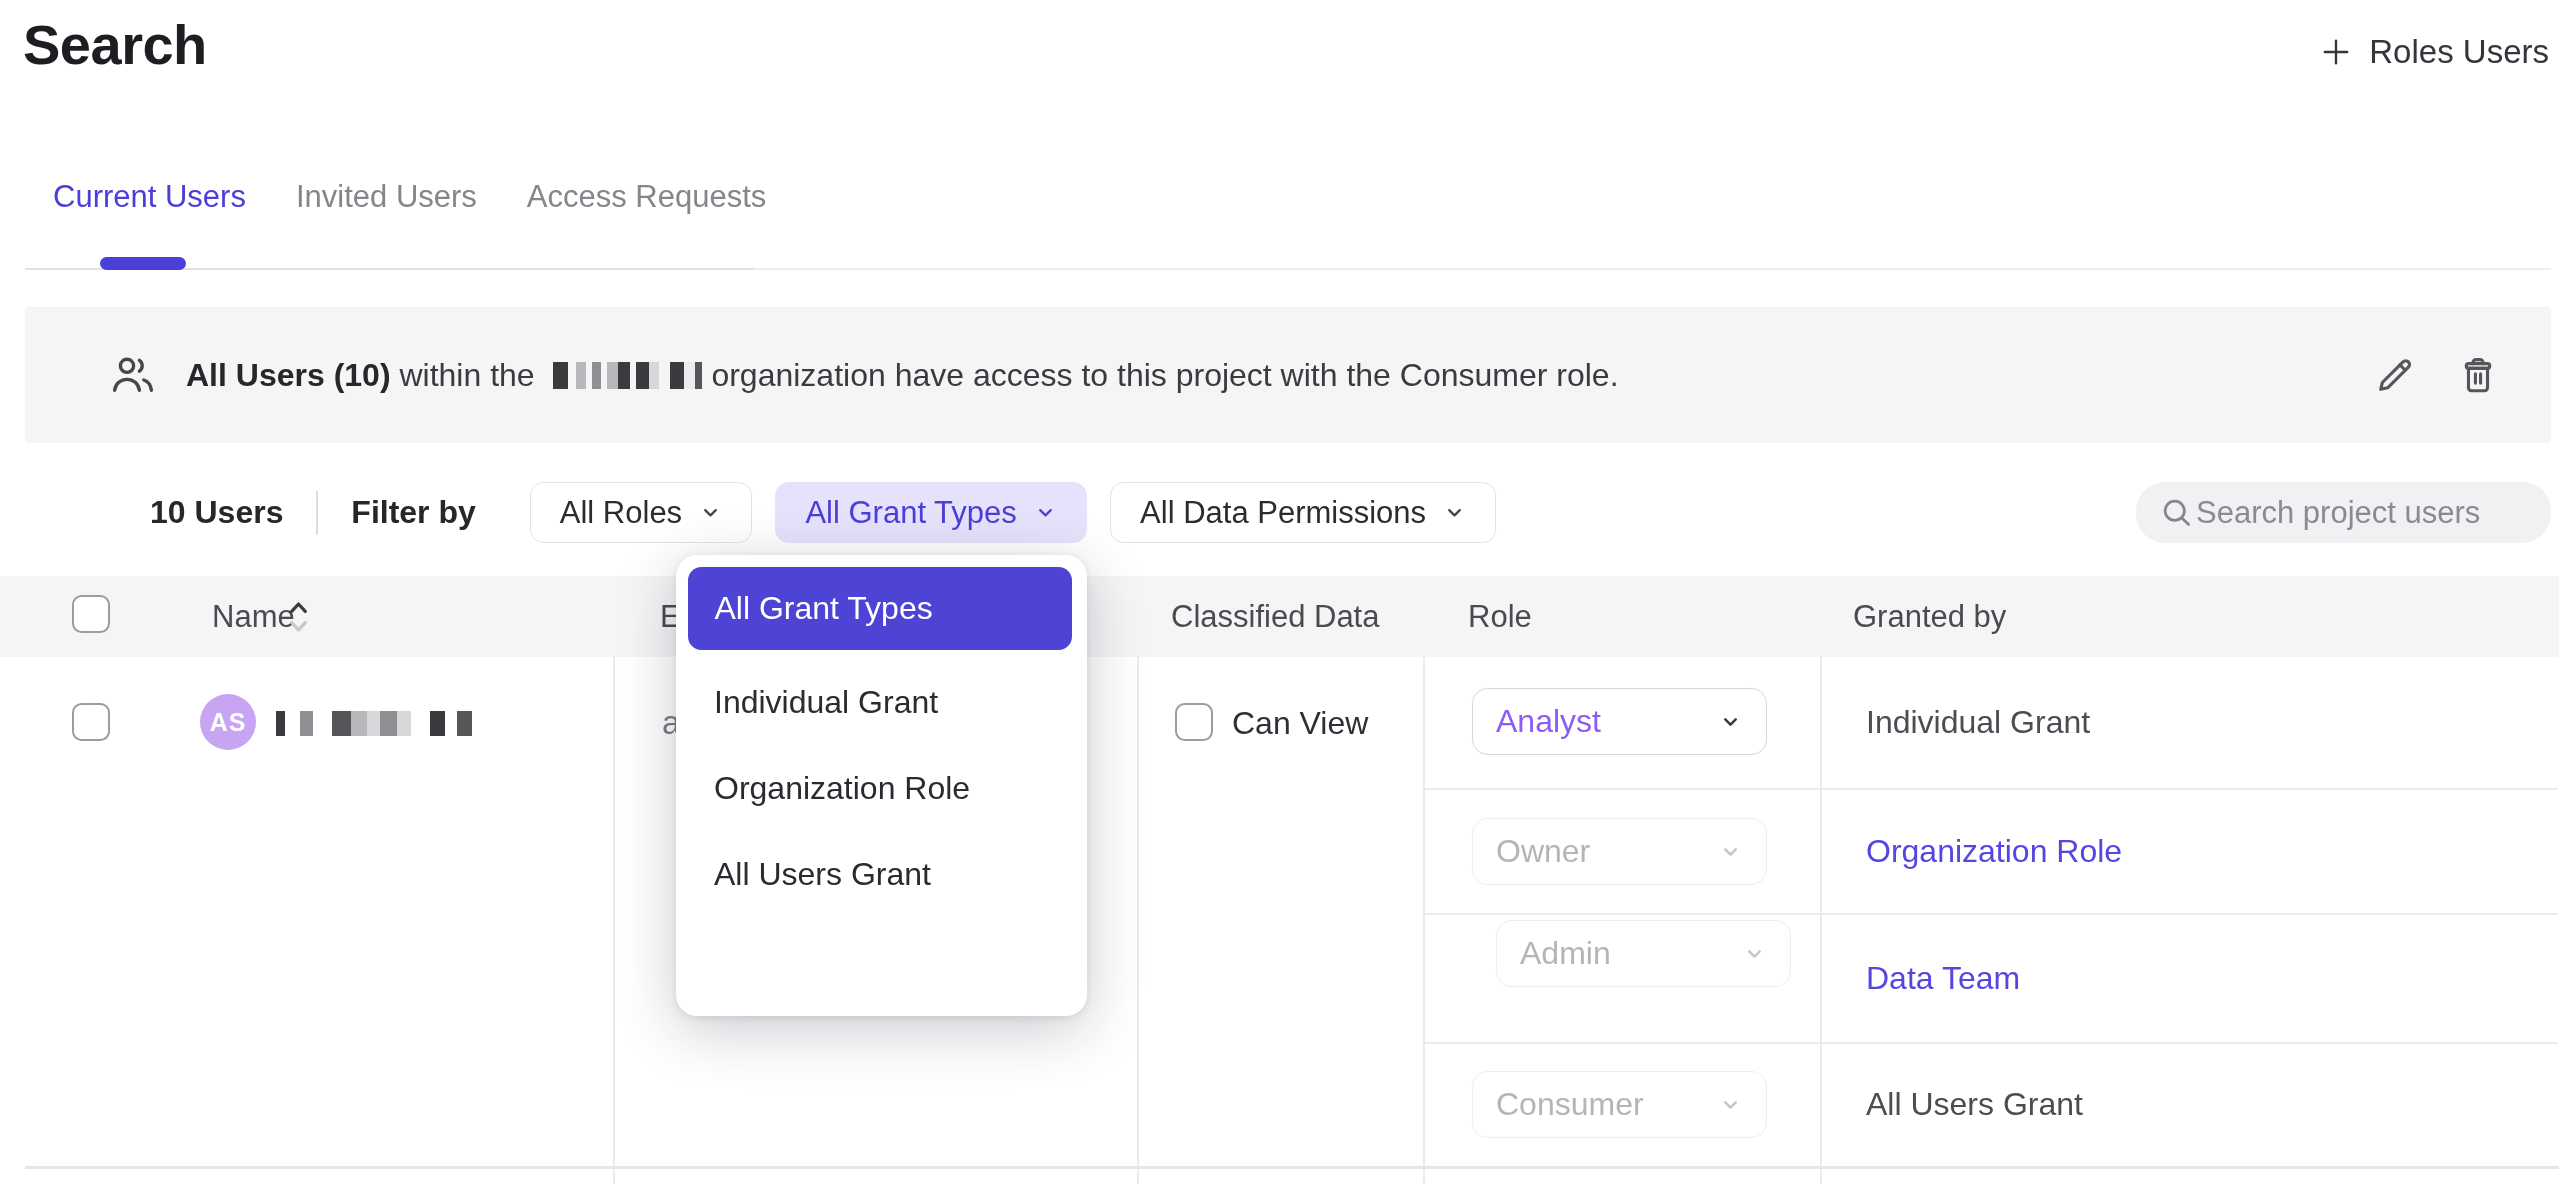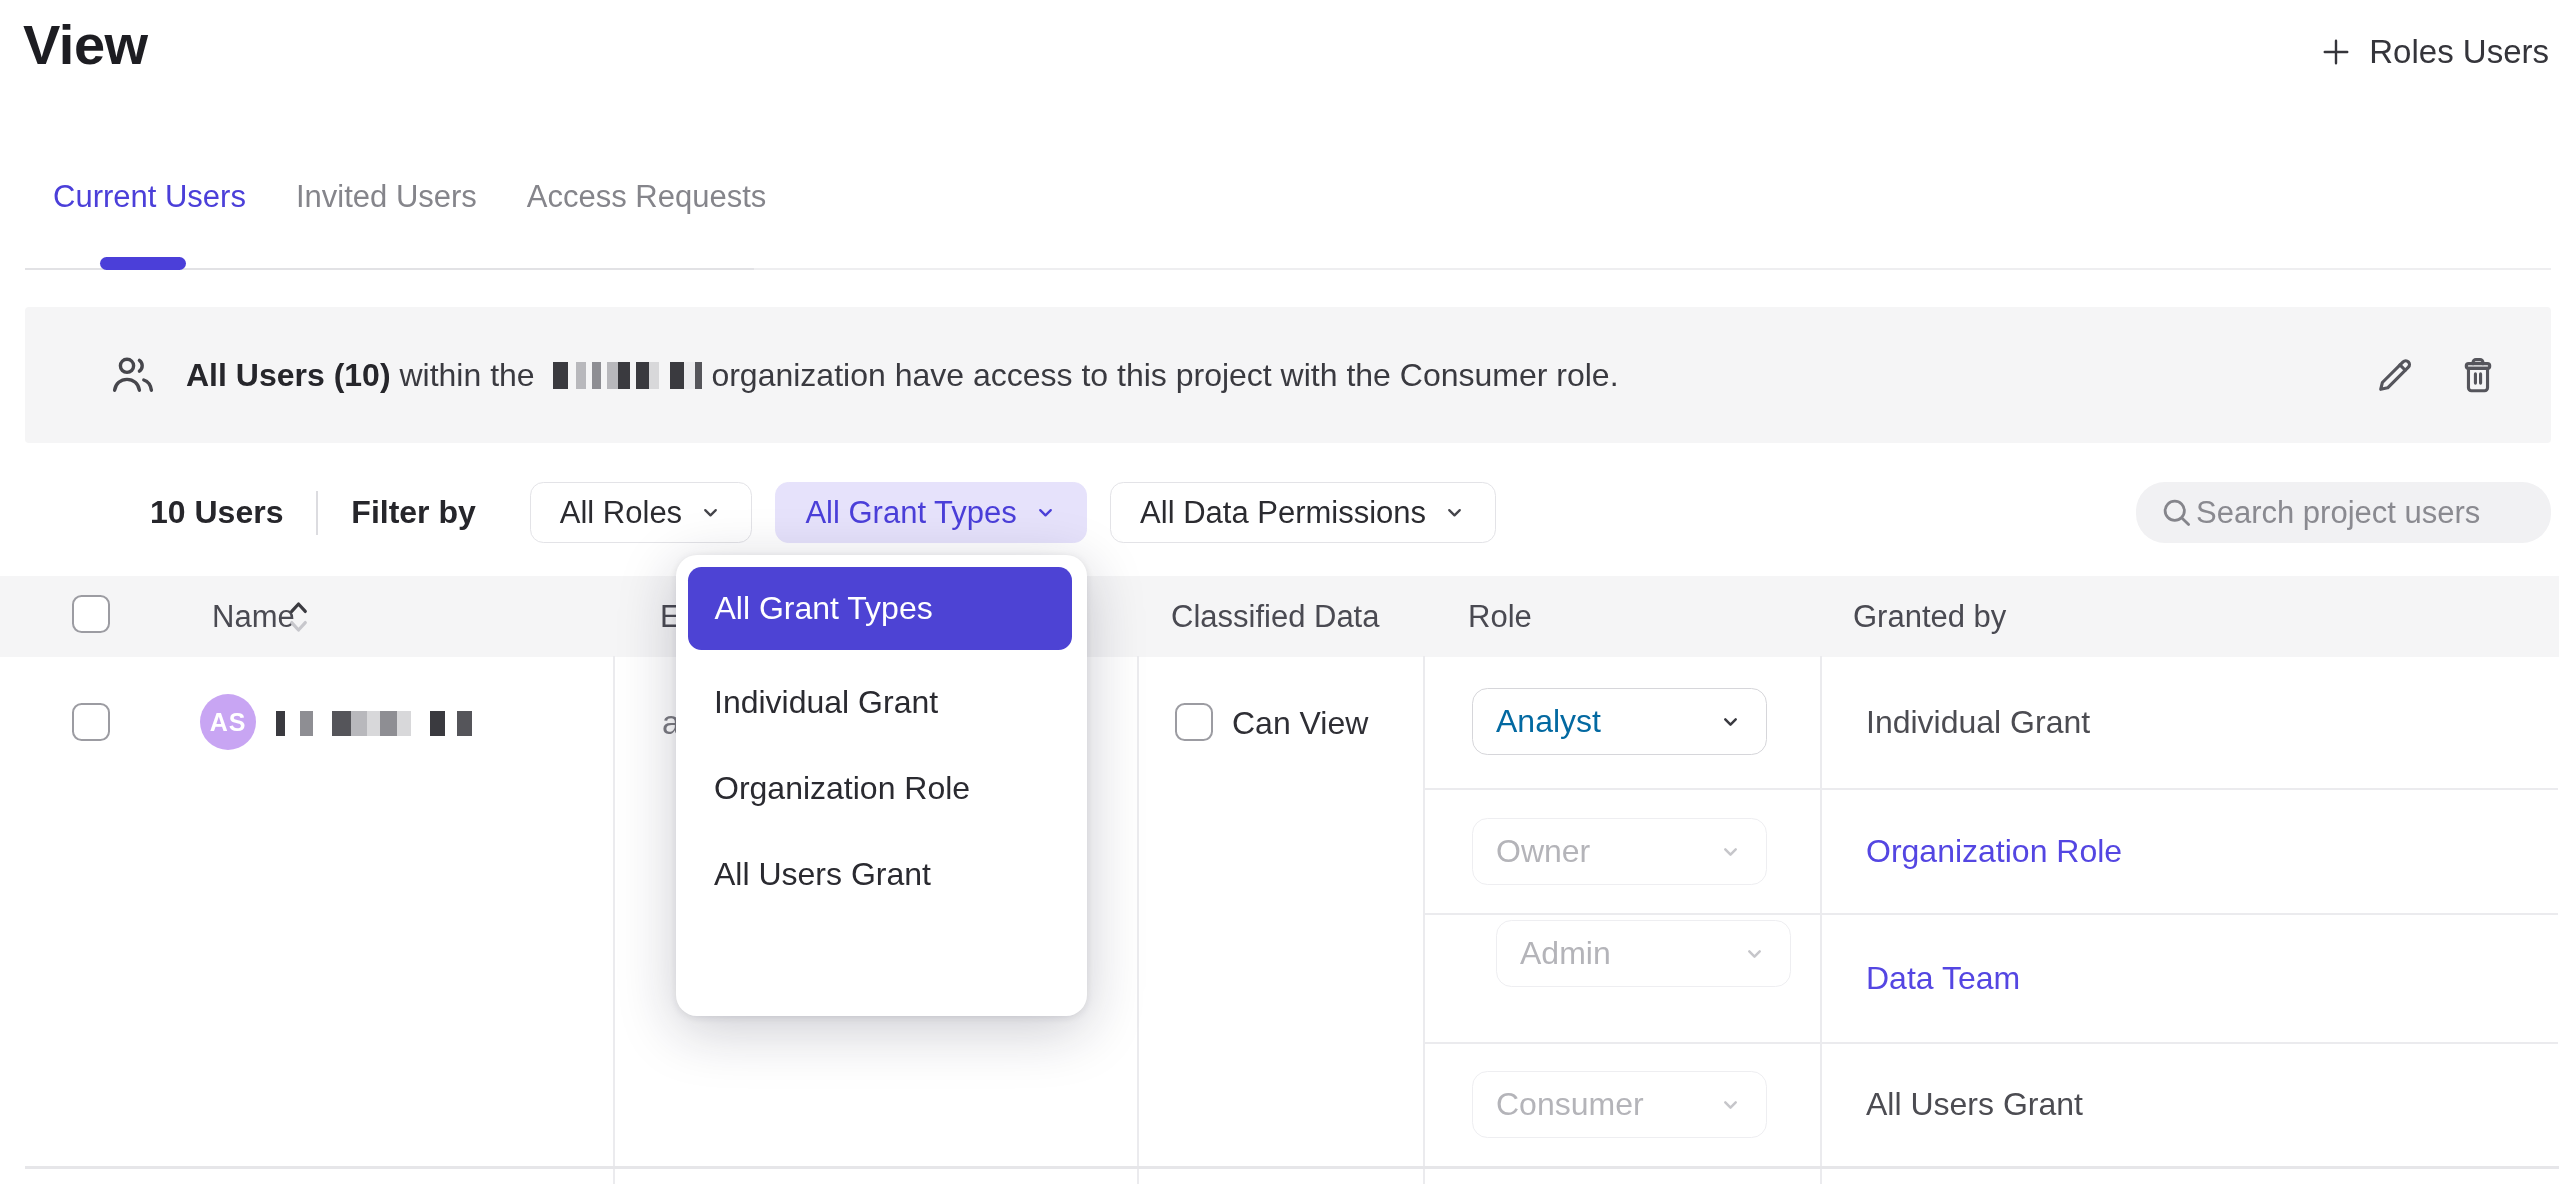--- a/index.html
+++ b/index.html
@@ -50,40 +50,40 @@
   .th { position:absolute; top:23px; font-size:31px; font-weight:500; color:#4a4a52; }
   .checkbox { position:absolute; width:38px; height:38px; background:#fff; border:2.9px solid #9c9ca2; border-radius:9.6px; cursor:pointer; }
   .col-line { position:absolute; top:656px; bottom:0; width:1.9px; background:#ebebee; }
   .sub-line { position:absolute; left:1424px; width:1134px; height:1.9px; background:#ebebee; }
   .row-bottom { position:absolute; left:25px; width:2534px; height:2.9px; background:#e6e6e9; top:1166px; }
 
   .avatar { position:absolute; left:200px; top:694px; width:56px; height:56px; border-radius:50%; background:#c8a5f3; color:#fff; font-size:25px; font-weight:600; display:flex; align-items:center; justify-content:center; letter-spacing:1px; }
   .email-frag { position:absolute; left:662px; top:704px; font-size:33px; color:#7b7b81; }
   .can-view-label { position:absolute; left:1232px; top:705px; font-size:32px; color:#2f2f35; }
 
-  .role-select { position:absolute; left:1472px; width:295px; height:67px; background:#fff; border:1.9px solid #d6d6da; border-radius:15.4px; display:flex; align-items:center; padding:0 23px; font-family:inherit; font-size:32px; color:#0369a1; cursor:pointer; }
+  .role-select { position:absolute; left:1472px; width:295px; height:67px; background:#fff; border:1.9px solid #d6d6da; border-radius:15.4px; display:flex; align-items:center; padding:0 23px; font-family:inherit; font-size:32px; color:#8b5cf6; cursor:pointer; }
   .role-select .chev { margin-left:auto; }
   .role-select.disabled { border-color:#eeeef1; color:#b4b4b9; }
   .granted { position:absolute; left:1866px; height:38px; line-height:38px; font-size:32px; color:#4c4c52; }
   .granted.link { color:#5446e2; cursor:pointer; }
 
   
   .dropdown { position:absolute; left:676px; top:555px; width:411px; height:461px; background:#fff; border-radius:21px; box-shadow:0 13.4px 58px rgba(25,25,50,.22), 0 1.9px 7.7px rgba(25,25,50,.10); z-index:20; padding-top:11.5px; }
   .dd-selected { margin:0 15.4px 0 11.5px; height:83px; border-radius:13.4px; background:#4d43d4; color:#fff; display:flex; align-items:center; padding-left:27px; font-size:32px; font-weight:500; cursor:pointer; }
   .dd-item { height:86px; display:flex; align-items:center; padding-left:38px; font-size:32px; font-weight:500; color:#2a2a30; cursor:pointer; }
   .dd-spacer { height:9.6px; }
 
   svg { display:block; }
 </style>
 </head>
 <body>
 
 <div class="page">
 
-  <h1 class="page-title">View</h1>
+  <h1 class="page-title">Search</h1>
 
   <button class="invite-btn">
     <span>
       <svg width="36" height="36" viewBox="0 0 24 24" fill="none" stroke="#35353b" stroke-width="1.6" stroke-linecap="round">
           <path d="M12 4.5v15M4.5 12h15"></path>
         </svg>
     </span>
     <span>Roles Users</span>
   </button>
 

